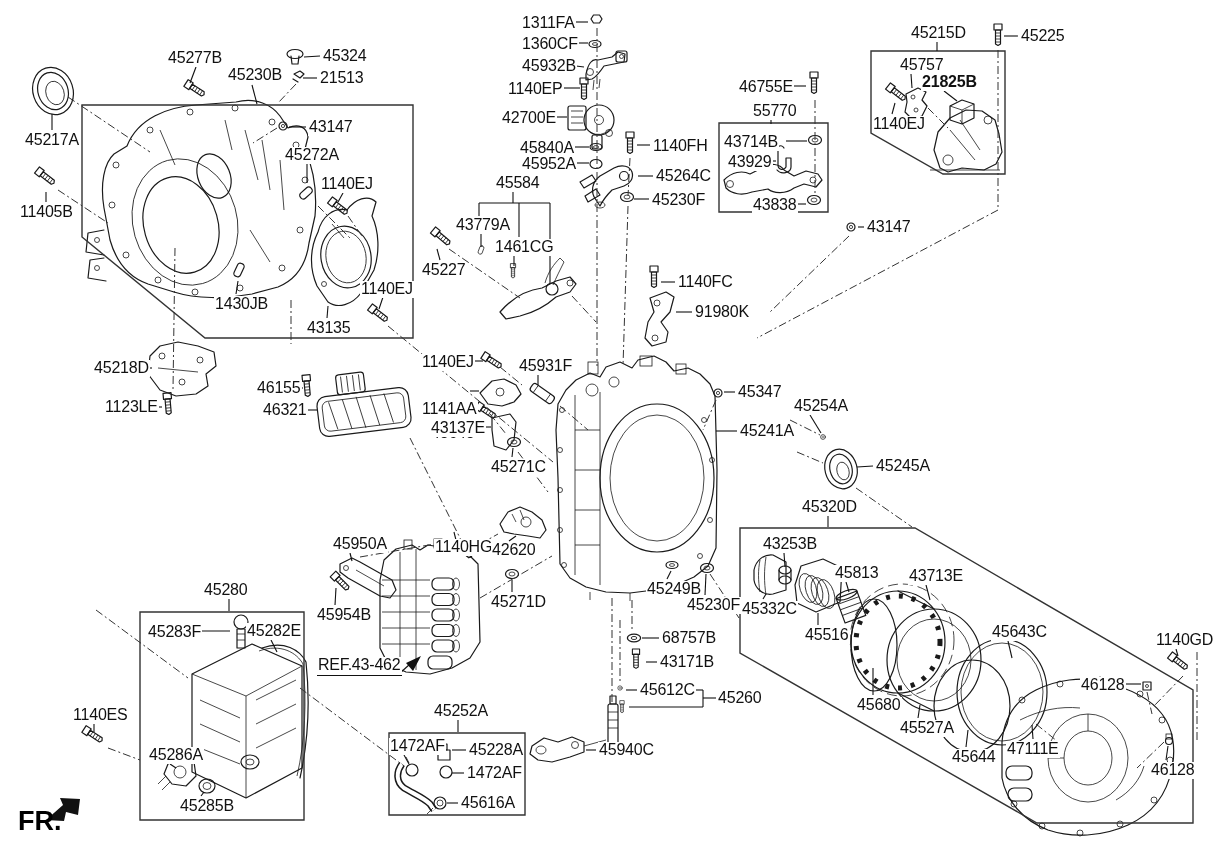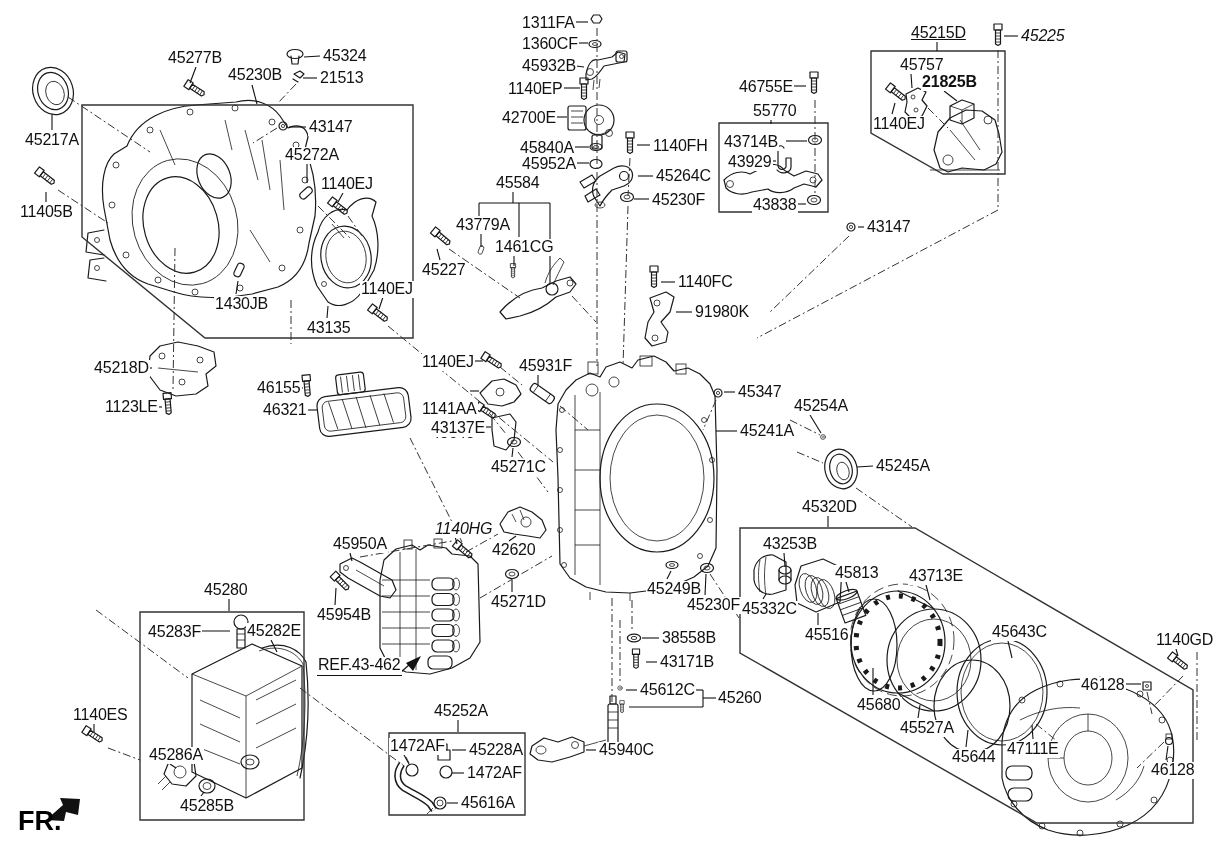--- a/index.html
+++ b/index.html
@@ -515,59 +515,59 @@
     <div class="lbl" style="left: 494px; top: 239px;">1461CG</div>
     <div class="lbl" style="left: 421px; top: 262px;">45227</div>
     <div class="lbl" style="left: 652px; top: 138px;">1140FH</div>
     <div class="lbl" style="left: 655px; top: 168px;">45264C</div>
     <div class="lbl" style="left: 651px; top: 192px;">45230F</div>
     <div class="lbl" style="left: 738px; top: 79px;">46755E</div>
     <div class="lbl" style="left: 752px; top: 103px;">55770</div>
     <div class="lbl" style="left: 723px; top: 134px;">43714B</div>
     <div class="lbl" style="left: 727px; top: 154px;">43929</div>
     <div class="lbl" style="left: 752px; top: 197px;">43838</div>
-    <div class="lbl" style="left: 910px; top: 25px; text-decoration: underline;">45215D</div>
-    <div class="lbl" style="left: 1020px; top: 28px; font-style: italic;">45225</div>
+    <div class="lbl" style="left: 910px; top: 25px;">45215D</div>
+    <div class="lbl" style="left: 1020px; top: 28px;">45225</div>
     <div class="lbl" style="left: 899px; top: 57px;">45757</div>
     <div class="lbl" style="left: 921px; top: 74px; font-weight: bold;">21825B</div>
     <div class="lbl" style="left: 872px; top: 116px;">1140EJ</div>
     <div class="lbl" style="left: 866px; top: 219px;">43147</div>
     <div class="lbl" style="left: 737px; top: 384px;">45347</div>
     <div class="lbl" style="left: 739px; top: 423px;">45241A</div>
     <div class="lbl" style="left: 793px; top: 398px;">45254A</div>
     <div class="lbl" style="left: 875px; top: 458px;">45245A</div>
     <div class="lbl" style="left: 677px; top: 274px;">1140FC</div>
     <div class="lbl" style="left: 694px; top: 304px;">91980K</div>
     <div class="lbl" style="left: 421px; top: 354px;">1140EJ</div>
     <div class="lbl" style="left: 518px; top: 358px;">45931F</div>
     <div class="lbl" style="left: 430px; top: 384px; margin-top: 41px;">48648</div>
     <div class="lbl" style="left: 421px; top: 401px;">1141AA</div>
     <div class="lbl" style="left: 430px; top: 420px;">43137E</div>
     <div class="lbl" style="left: 490px; top: 459px;">45271C</div>
-    <div class="lbl" style="left: 434px; top: 521px; font-style: italic;">1140HG</div>
+    <div class="lbl" style="left: 434px; top: 539px;">1140HG</div>
     <div class="lbl" style="left: 491px; top: 542px;">42620</div>
     <div class="lbl" style="left: 490px; top: 594px;">45271D</div>
     <div class="lbl" style="left: 332px; top: 536px;">45950A</div>
     <div class="lbl" style="left: 316px; top: 607px;">45954B</div>
     <div class="lbl" style="left: 203px; top: 582px;">45280</div>
     <div class="lbl" style="left: 147px; top: 624px;">45283F</div>
     <div class="lbl" style="left: 246px; top: 623px;">45282E</div>
     <div class="lbl u" style="left: 317px; top: 657px;">REF.43-462</div>
     <div class="lbl" style="left: 433px; top: 703px;">45252A</div>
     <div class="lbl" style="left: 389px; top: 738px;">1472AF</div>
     <div class="lbl" style="left: 468px; top: 742px;">45228A</div>
     <div class="lbl" style="left: 466px; top: 765px;">1472AF</div>
     <div class="lbl" style="left: 460px; top: 795px;">45616A</div>
     <div class="lbl" style="left: 72px; top: 707px;">1140ES</div>
     <div class="lbl" style="left: 148px; top: 747px;">45286A</div>
     <div class="lbl" style="left: 179px; top: 798px;">45285B</div>
     <div class="lbl" style="left: 598px; top: 742px;">45940C</div>
     <div class="lbl" style="left: 646px; top: 581px;">45249B</div>
     <div class="lbl" style="left: 686px; top: 597px;">45230F</div>
-    <div class="lbl" style="left: 661px; top: 630px;">38558B</div>
+    <div class="lbl" style="left: 661px; top: 630px;">68757B</div>
     <div class="lbl" style="left: 659px; top: 654px;">43171B</div>
     <div class="lbl" style="left: 639px; top: 682px;">45612C</div>
     <div class="lbl" style="left: 717px; top: 690px;">45260</div>
     <div class="lbl" style="left: 801px; top: 499px;">45320D</div>
     <div class="lbl" style="left: 762px; top: 536px;">43253B</div>
     <div class="lbl" style="left: 741px; top: 601px;">45332C</div>
     <div class="lbl" style="left: 804px; top: 627px;">45516</div>
     <div class="lbl" style="left: 834px; top: 565px;">45813</div>
     <div class="lbl" style="left: 908px; top: 568px;">43713E</div>
     <div class="lbl" style="left: 856px; top: 697px;">45680</div>

